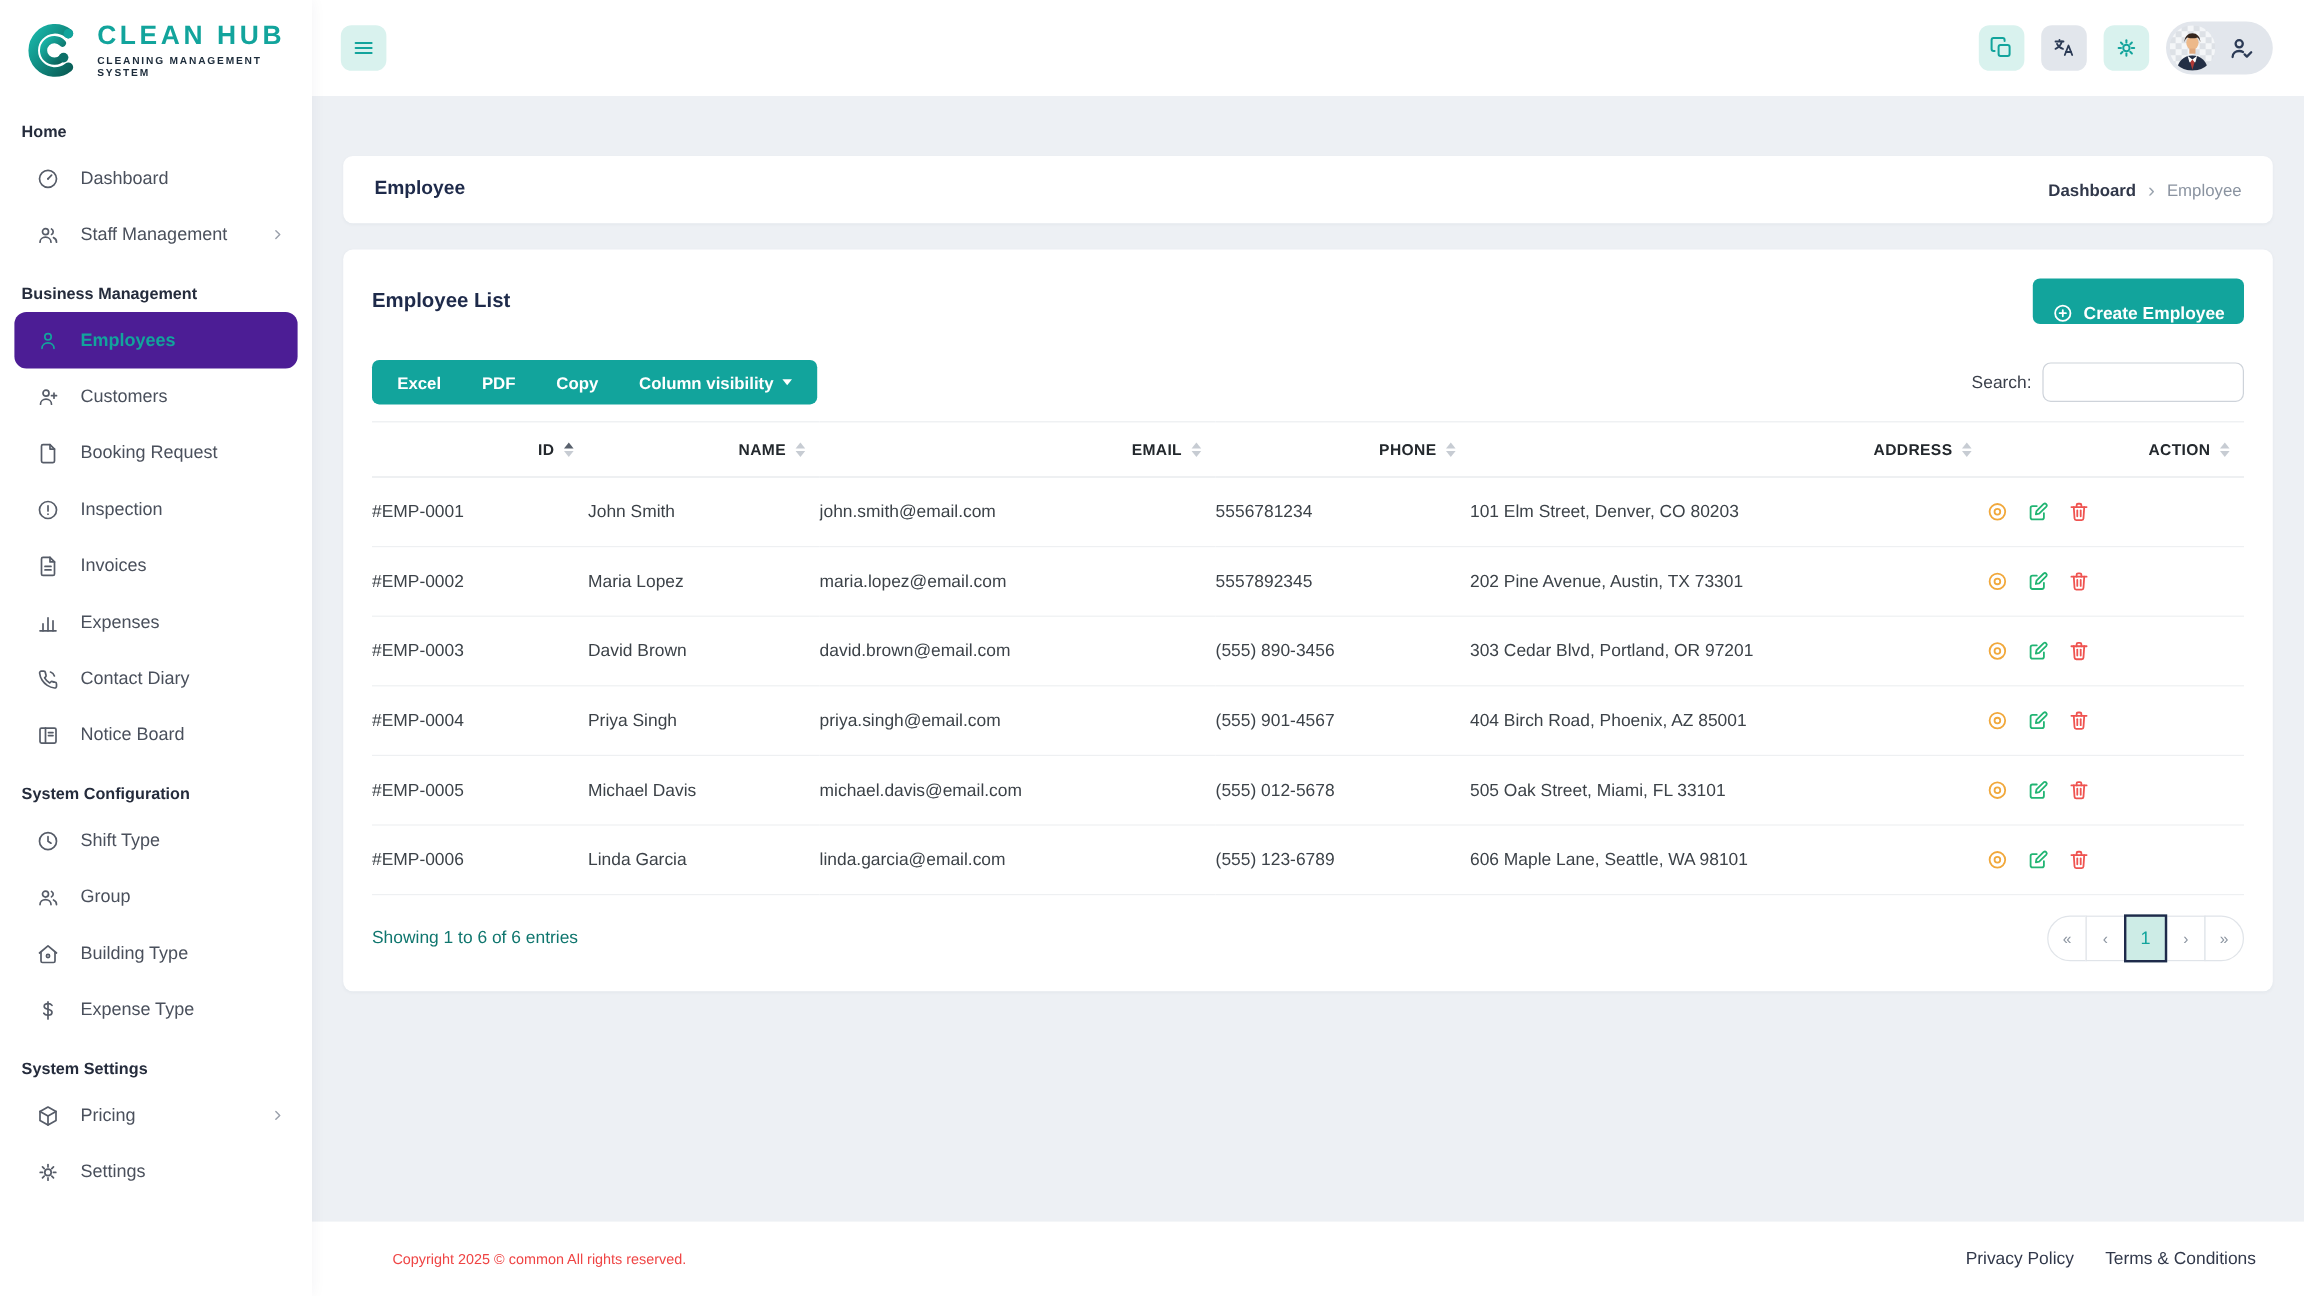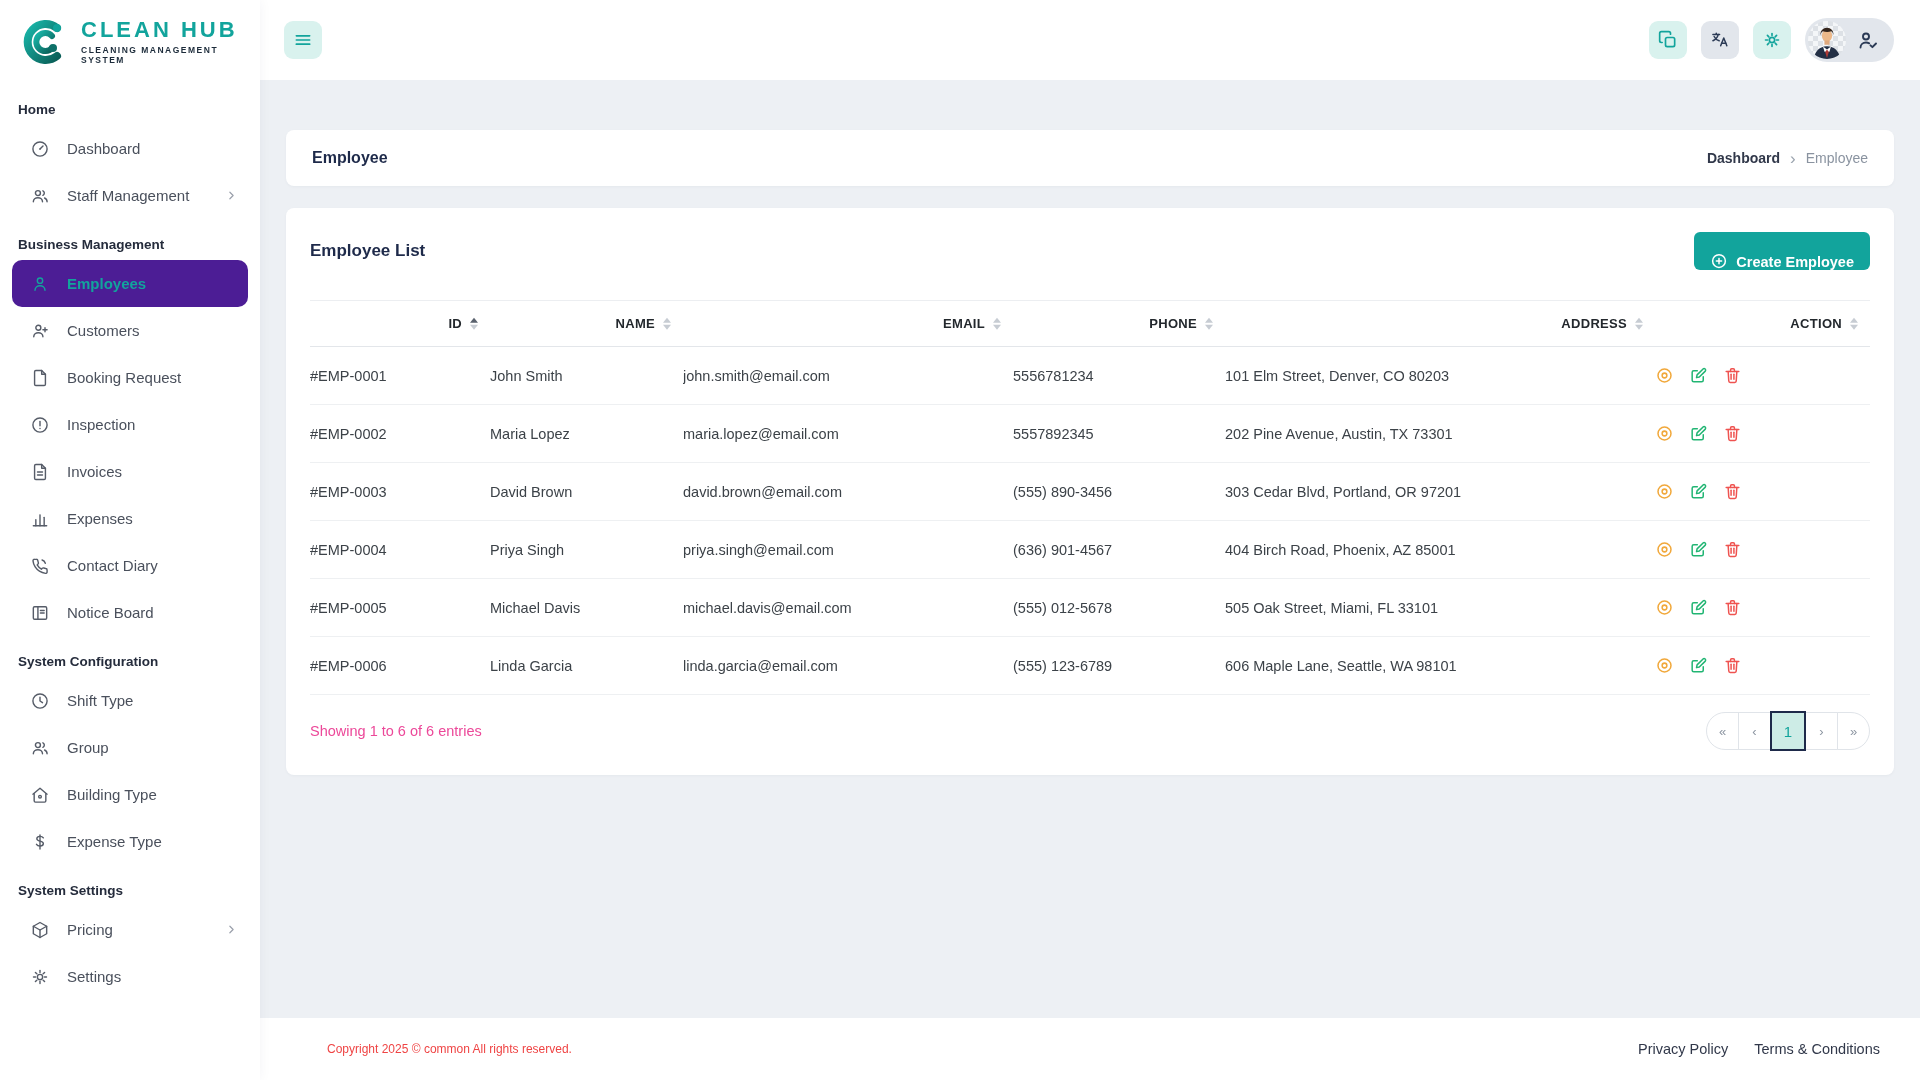--- a/index.html
+++ b/index.html
@@ -68,21 +68,21 @@
   th.sorted .sort .up { border-bottom-color:#59616d; }
 
   .row-actions { display:flex; align-items:center; gap:15px; }
   .act-btn { background:none; border:none; padding:0; cursor:pointer; width:19px; height:19px; display:flex; }
   .act-btn svg { width:19px; height:19px; }
   .act-eye { color:#f1a83b; }
   .act-edit { color:#21b573; }
   .act-del { color:#ef5350; }
 
   .table-foot { display:flex; align-items:center; justify-content:space-between; margin-top:16px; }
-  .entries-info { font-size:14.5px; color:#ec4899; }
+  .entries-info { font-size:14.5px; color:#0f766e; }
   .pager { display:flex; align-items:center; }
   .pg { min-width:33px; height:38px; background:#fff; border:1px solid #e0e4e9; margin-left:-1px; display:flex; align-items:center; justify-content:center; font-size:13px; color:#8c95a1; cursor:pointer; }
   .pg.first { border-radius:19px 0 0 19px; margin-left:0; }
   .pg.last { border-radius:0 19px 19px 0; }
   .pg.active { background:#cdece6; border:2px solid #1e2a4a; color:#12a49c; font-size:15px; min-width:36px; height:40px; z-index:2; }
 
   .bottombar { height:62px; background:#fff; display:flex; align-items:center; justify-content:space-between; padding:0 40px 0 42px; }
   .copyright { font-size:12px; color:#ef4444;margin-left:25px; }
   .foot-links { display:flex; gap:26px; }
   .foot-links span { font-size:14.5px; color:#31384a; cursor:pointer; }
@@ -387,20 +387,35 @@
             <span style="display:flex;width:18px;height:18px;">
                 <svg class="ic" viewBox="0 0 24 24" style="stroke-width:2;">
                   <circle cx="12" cy="12" r="8.5"></circle>
                   <path d="M12 8.5v7M8.5 12h7"></path>
                 </svg>
               </span>
             <span>Create Employee</span>
           </button>
         </div>
 
+        <div class="table-toolbar">
+          <div class="btn-group">
+            <button>Excel</button>
+            <button>PDF</button>
+            <button>Copy</button>
+            <button>
+              <span>Column visibility</span>
+              <span class="caret-down"></span>
+            </button>
+          </div>
+          <div class="search-wrap">
+            <label>Search:</label>
+            <input type="text" value="" style="">
+          </div>
+        </div>
 
         <table class="dt">
           <colgroup>
               <col style="width:180px">
               <col style="width:193px">
               <col style="width:330px">
               <col style="width:212px">
               <col style="width:430px">
               <col>
             </colgroup>
@@ -527,21 +542,21 @@
                         <line x1="13.8" y1="10.5" x2="13.8" y2="16.8"></line>
                       </svg>
                     </button>
               </div>
                 </td>
             </tr>
             <tr class="emp-row">
               <td>#EMP-0004</td>
               <td>Priya Singh</td>
               <td>priya.singh@email.com</td>
-              <td>(636) 901-4567</td>
+              <td>(555) 901-4567</td>
               <td>404 Birch Road, Phoenix, AZ 85001</td>
               <td>
                   <div class="row-actions">
                 <button class="act-btn act-eye">
                       <svg class="ic" viewBox="0 0 24 24" style="stroke-width:1.9;">
                         <circle cx="12" cy="12" r="8.2"></circle>
                         <circle cx="12" cy="12" r="3"></circle>
                       </svg>
                     </button>
                 <button class="act-btn act-edit">

